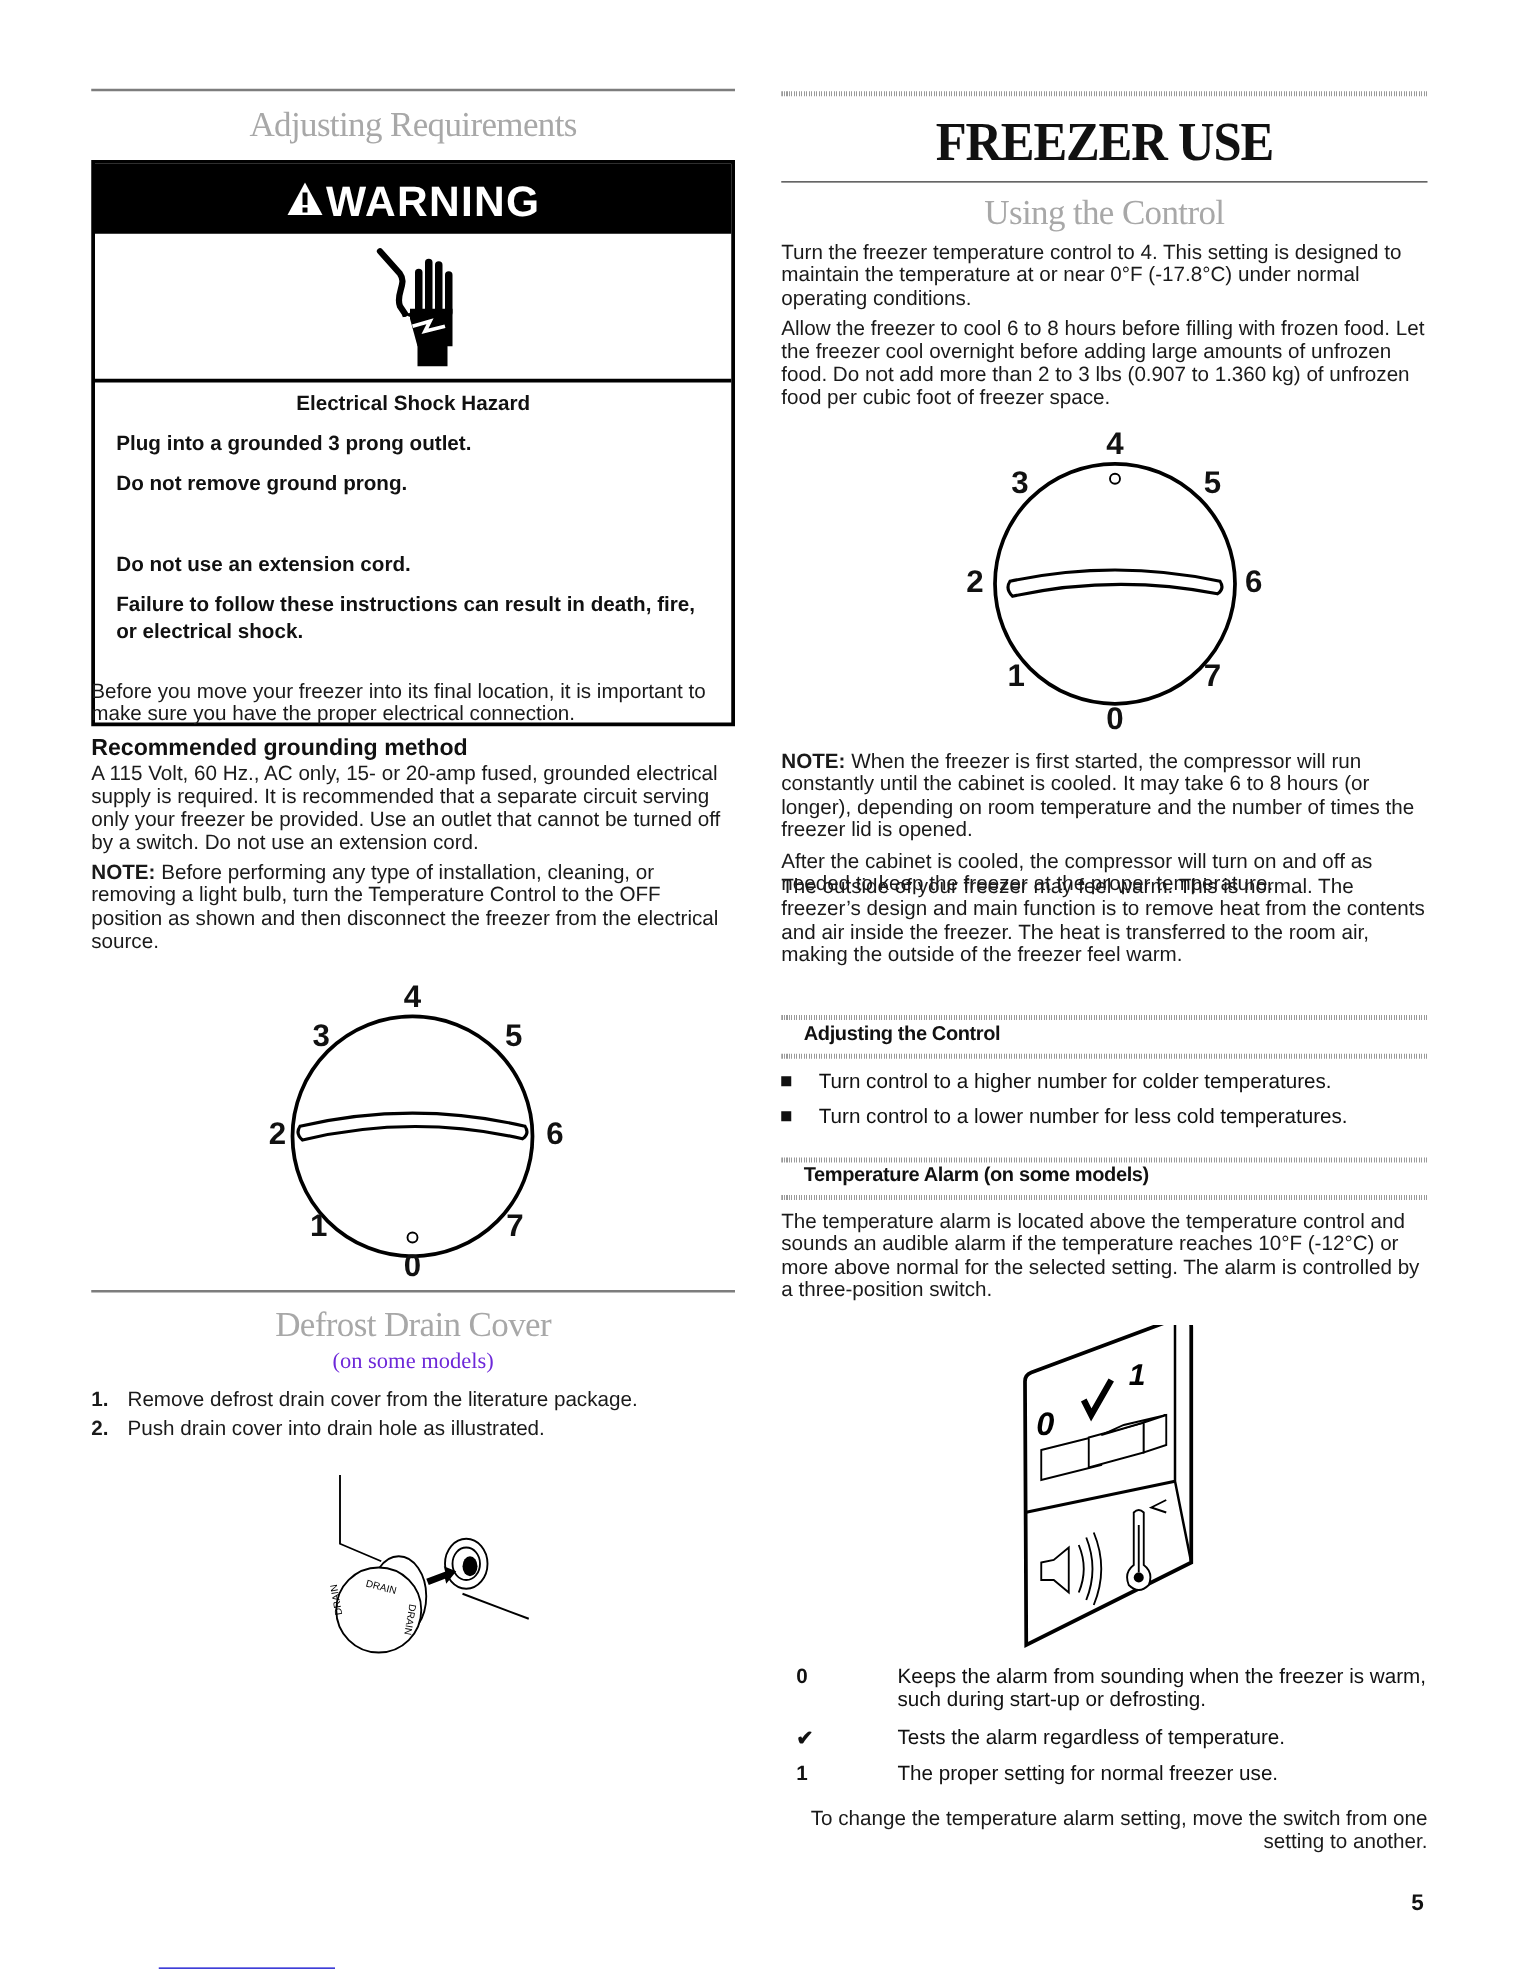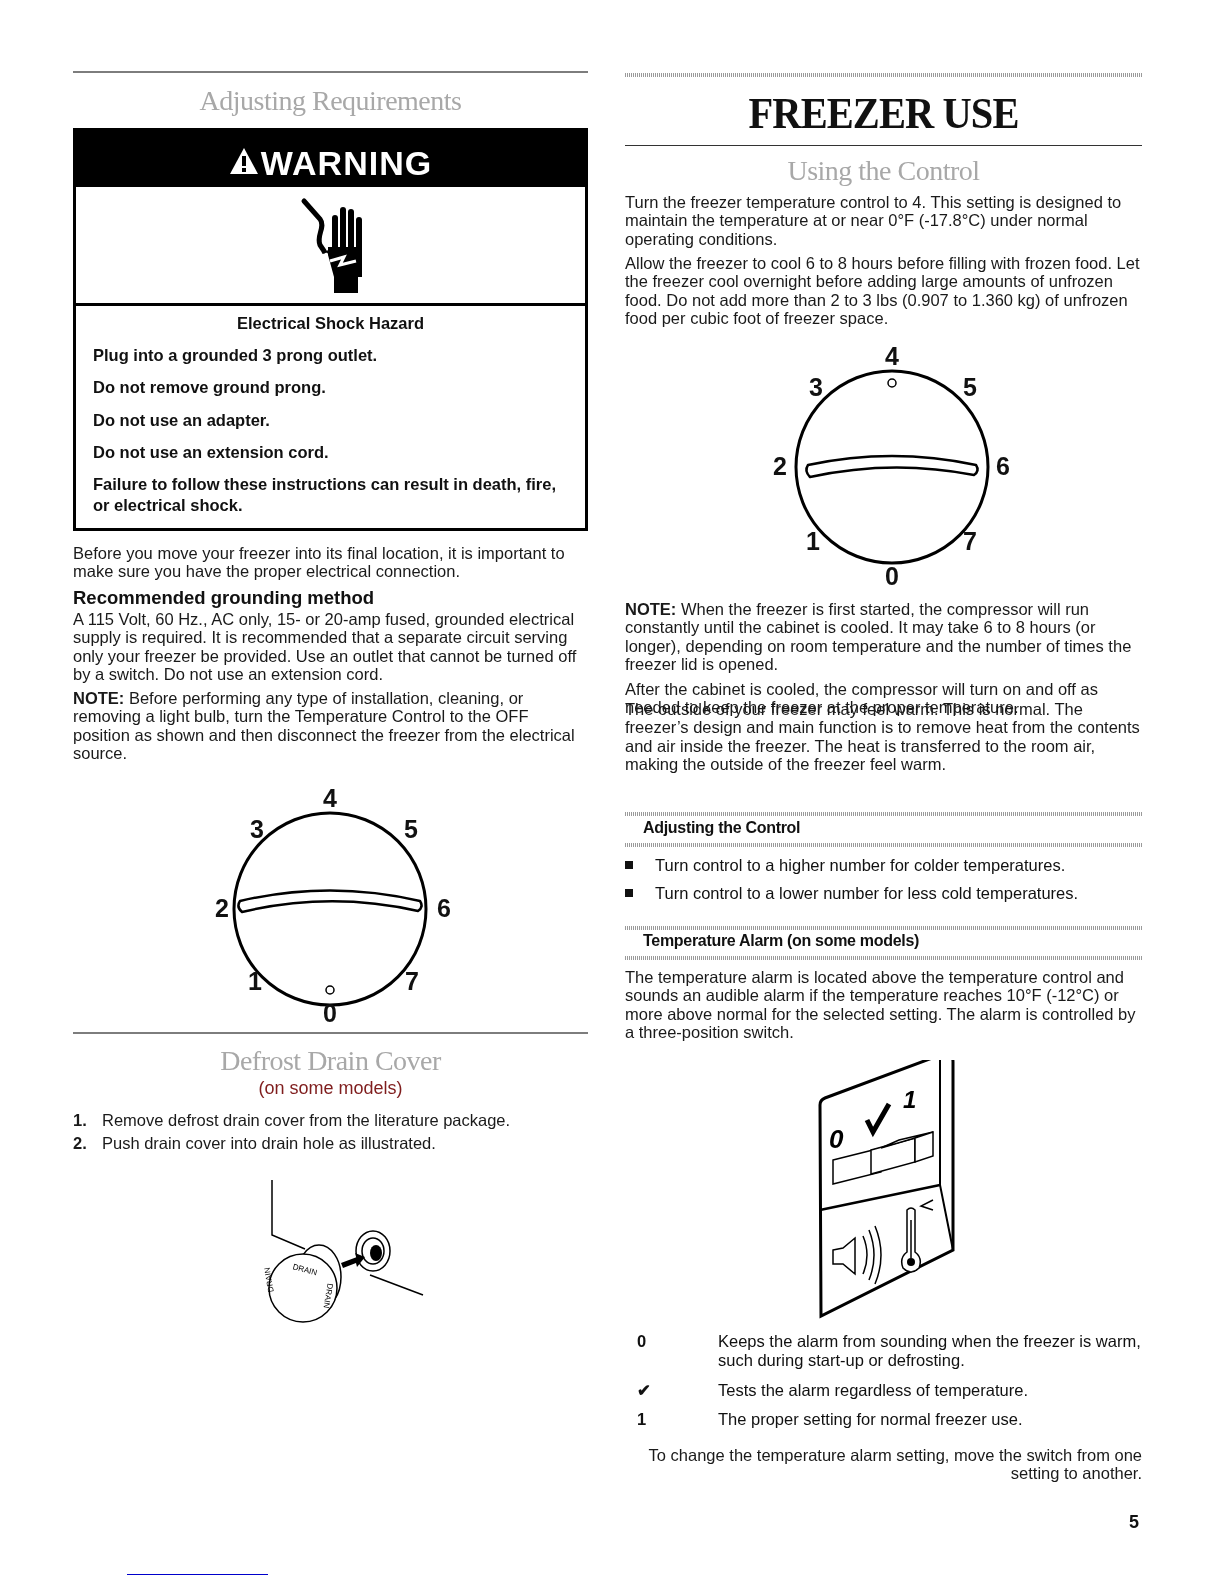--- a/index.html
+++ b/index.html
@@ -11,27 +11,27 @@
 
   .rule-gray { position: absolute; height: 2px; background: #7d7d7d; }
   .rule-black { position: absolute; height: 1px; background: #333; }
   .rule-dot { position: absolute; height: 4px;
     background-image: repeating-linear-gradient(90deg, #888 0 1px, #fff 1px 2px);
     opacity: 0.85; }
 
   .ghost-heading { position: absolute; left: 0; right: 0; text-align: center;
     font-family: "Liberation Serif", serif; color: #a8a8a8; font-size: 28px; letter-spacing: -0.5px; }
   .ghost-sub { position: absolute; left: 0; right: 0; text-align: center;
-    font-family: Liberation Sans, sans-serif; color: #7f1d1d; font-size: 18px; }
+    font-family: Liberation Serif, serif; color: #6d28d9; font-size: 18px; }
 
   .body-text { position: absolute; left: 0; right: 0; font-size: 16.5px; line-height: 18.3px; color: #1a1a1a; }
   .body-text b { font-weight: bold; }
 
   
-  .warn-box { position: absolute; left: 0; top: 128px; width: 515px; height: 403px;
+  .warn-box { position: absolute; left: 0; top: 128px; width: 515px; height: 453px;
               border: 3px solid #000; box-sizing: border-box; }
   .warn-bar { position: absolute; left: 0; top: 0; right: 0; height: 56px; background: #000;
               color: #fff; text-align: center; font-weight: bold; font-size: 34px; line-height: 58px; letter-spacing: 1px; }
   .warn-divider { position: absolute; left: 0; right: 0; top: 172px; height: 3px; background: #000; }
   .warn-hazard { position: absolute; left: 0; right: 0; top: 183px; text-align: center; font-weight: bold; font-size: 16.5px; }
   .warn-line { position: absolute; left: 17px; right: 10px; font-weight: bold; font-size: 16.5px; line-height: 21px; }
 
   .subhead { position: absolute; font-weight: bold; font-size: 18.5px; text-align: center; }
   .minihead { position: absolute; font-weight: bold; font-size: 16px; letter-spacing: -0.3px; }
 
@@ -77,21 +77,20 @@
         <rect x="58" y="22" width="6" height="36" rx="3" fill="#000"></rect>
         <path d="M30 52 L64 52 L64 82 L36 82 L30 60 Z" fill="#000"></path>
         <rect x="36" y="78" width="24" height="20" fill="#000"></rect>
         <path d="M32 66 L46 62 L42 70 L58 66" stroke="#fff" stroke-width="3" fill="none"></path>
       </svg>
     </div>
     <div class="warn-divider"></div>
     <div class="warn-hazard">Electrical Shock Hazard</div>
     <div class="warn-line" style="top:214px;">Plug into a grounded 3 prong outlet.</div>
     <div class="warn-line" style="top:246px;">Do not remove ground prong.</div>
-    <div class="warn-line" style="top:279px;">Do not use an adapter.</div>
     <div class="warn-line" style="top:311px;">Do not use an extension cord.</div>
     <div class="warn-line" style="top:343px; width:470px;">Failure to follow these instructions can result in death, fire, or electrical shock.</div>
   </div>
 
   <div class="body-text" style="top:544px;">Before you move your freezer into its final location, it is important to make sure you have the proper electrical connection.</div>
   <div class="subhead" style="left:0; top:587px;">Recommended grounding method</div>
   <div class="body-text" style="top:610px;">A 115 Volt, 60 Hz., AC only, 15- or 20-amp fused, grounded electrical supply is required. It is recommended that a separate circuit serving only your freezer be provided. Use an outlet that cannot be turned off by a switch. Do not use an extension cord.</div>
   <div class="body-text" style="top:689px;">
     <b>NOTE:</b><span> Before performing any type of installation, cleaning, or removing a light bulb, turn the Temperature Control to the OFF position as shown and then disconnect the freezer from the electrical source.</span>
   </div>

